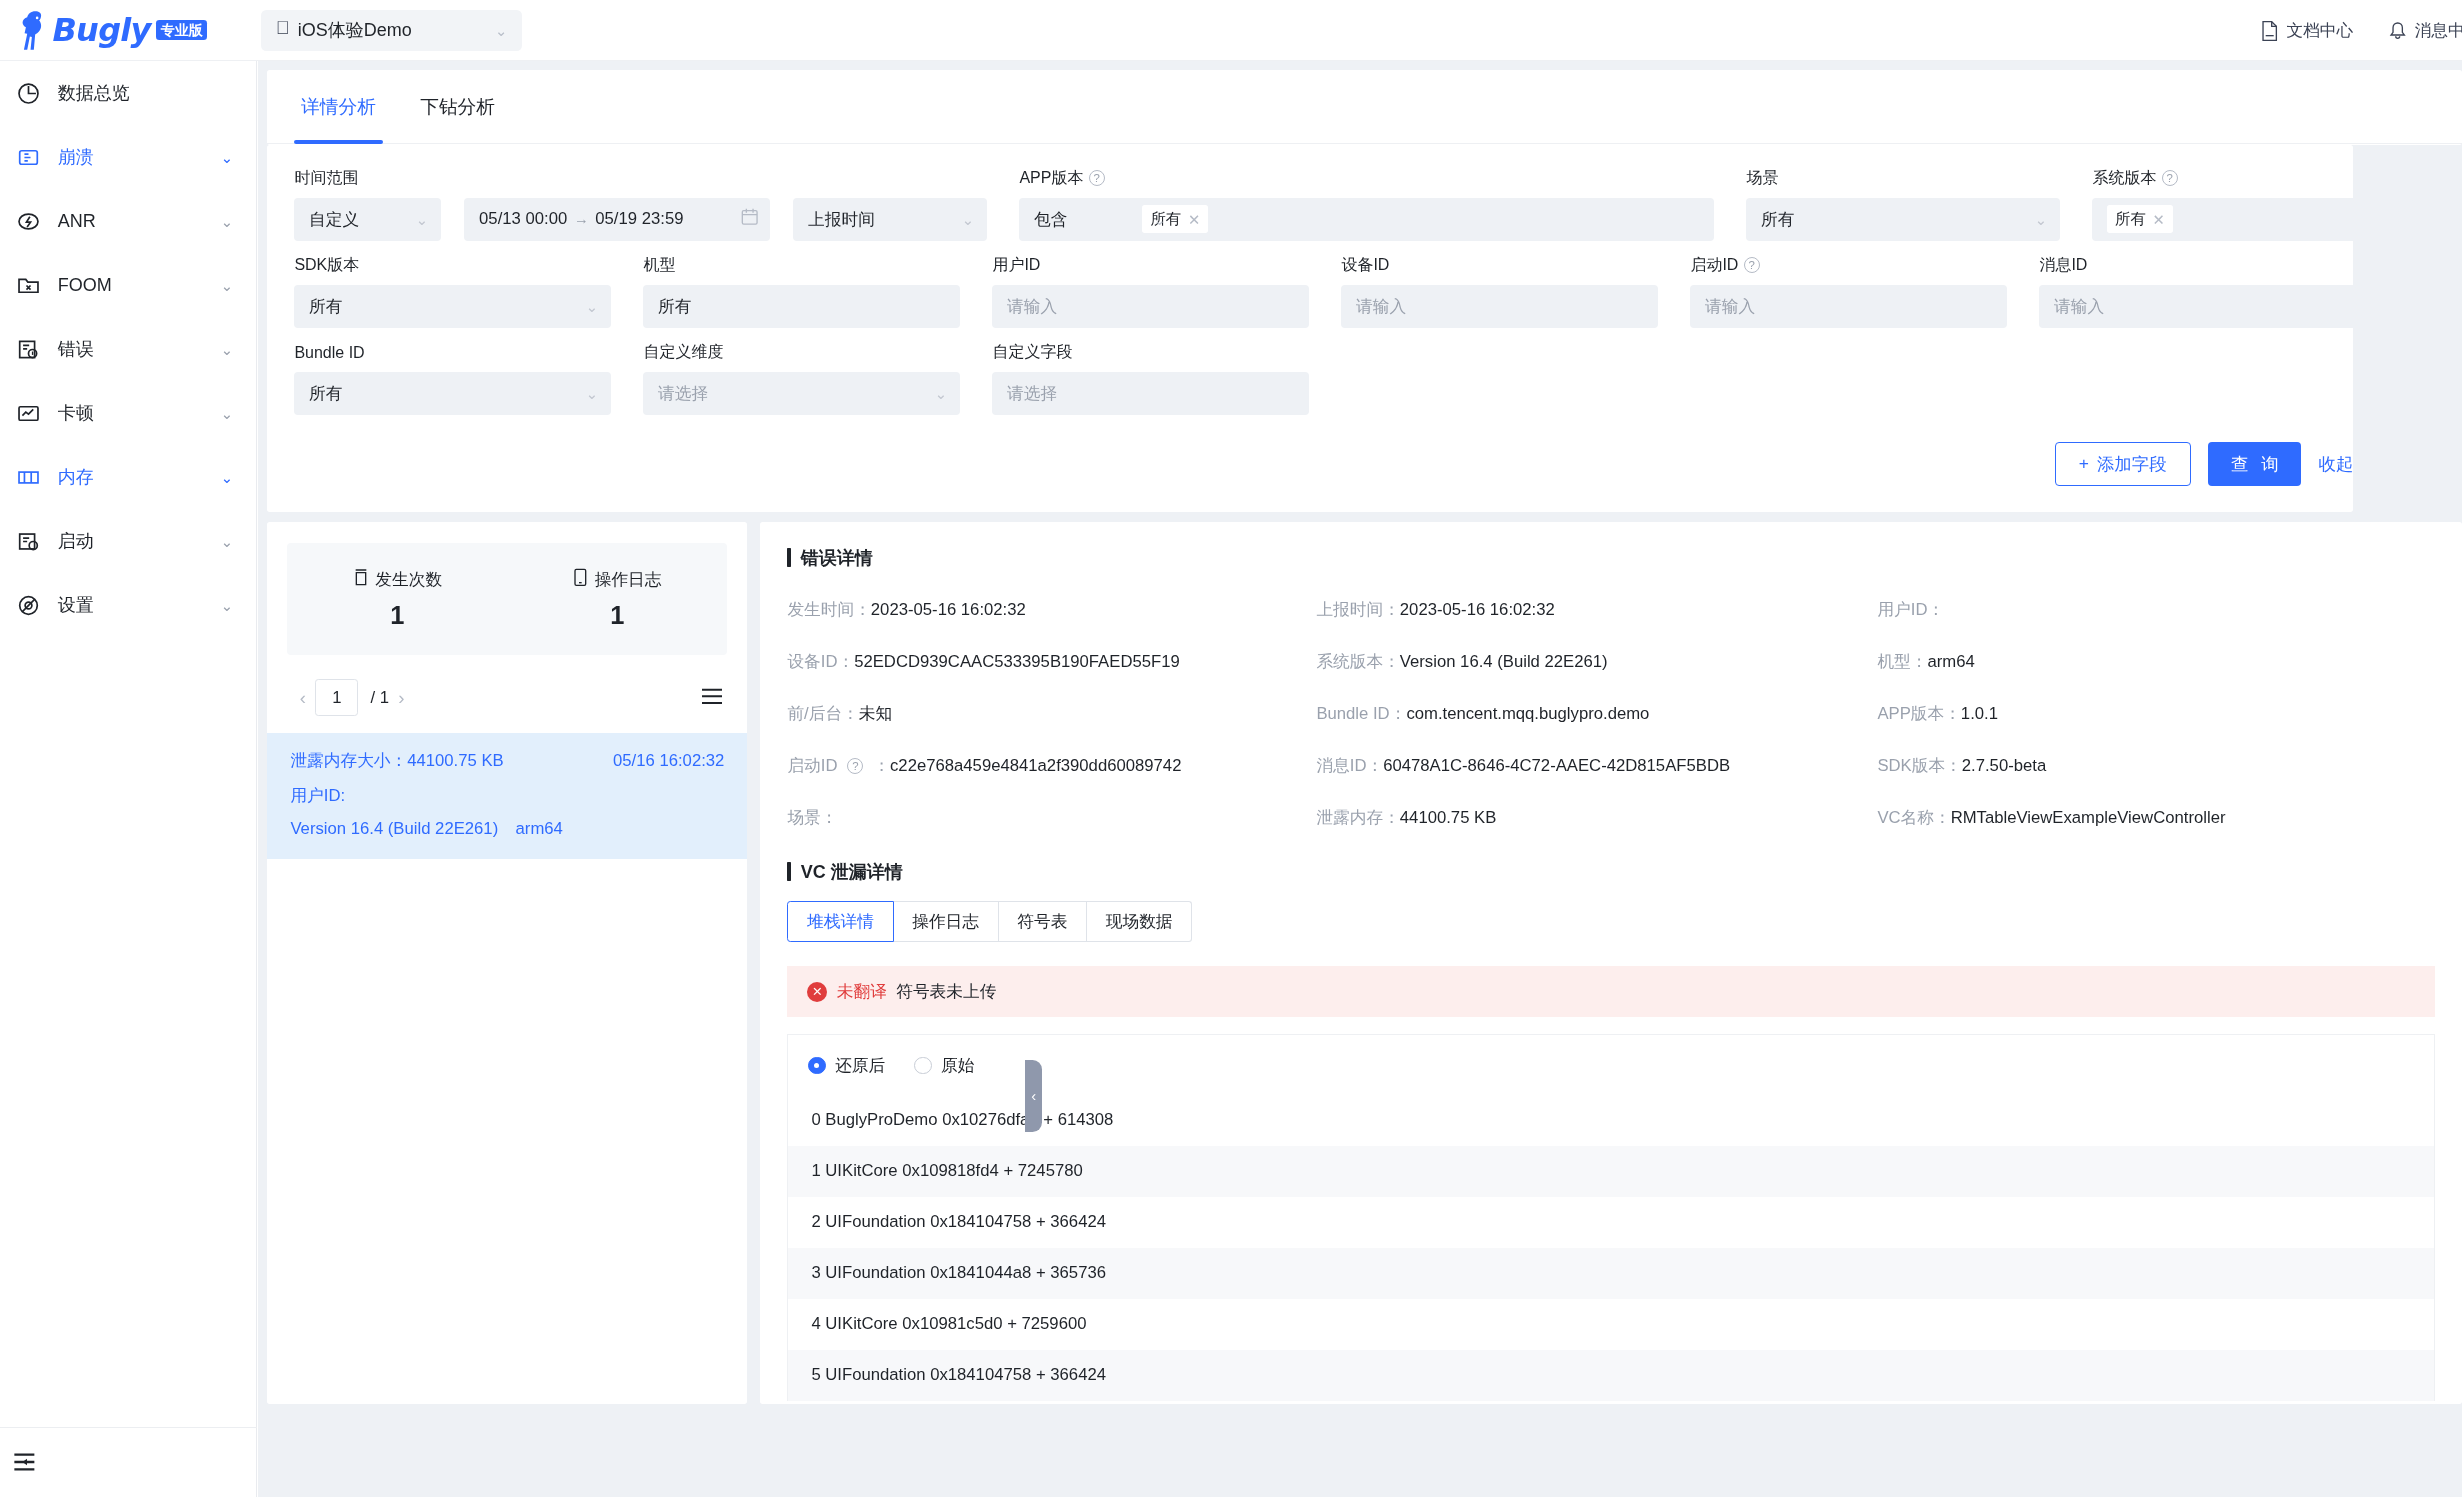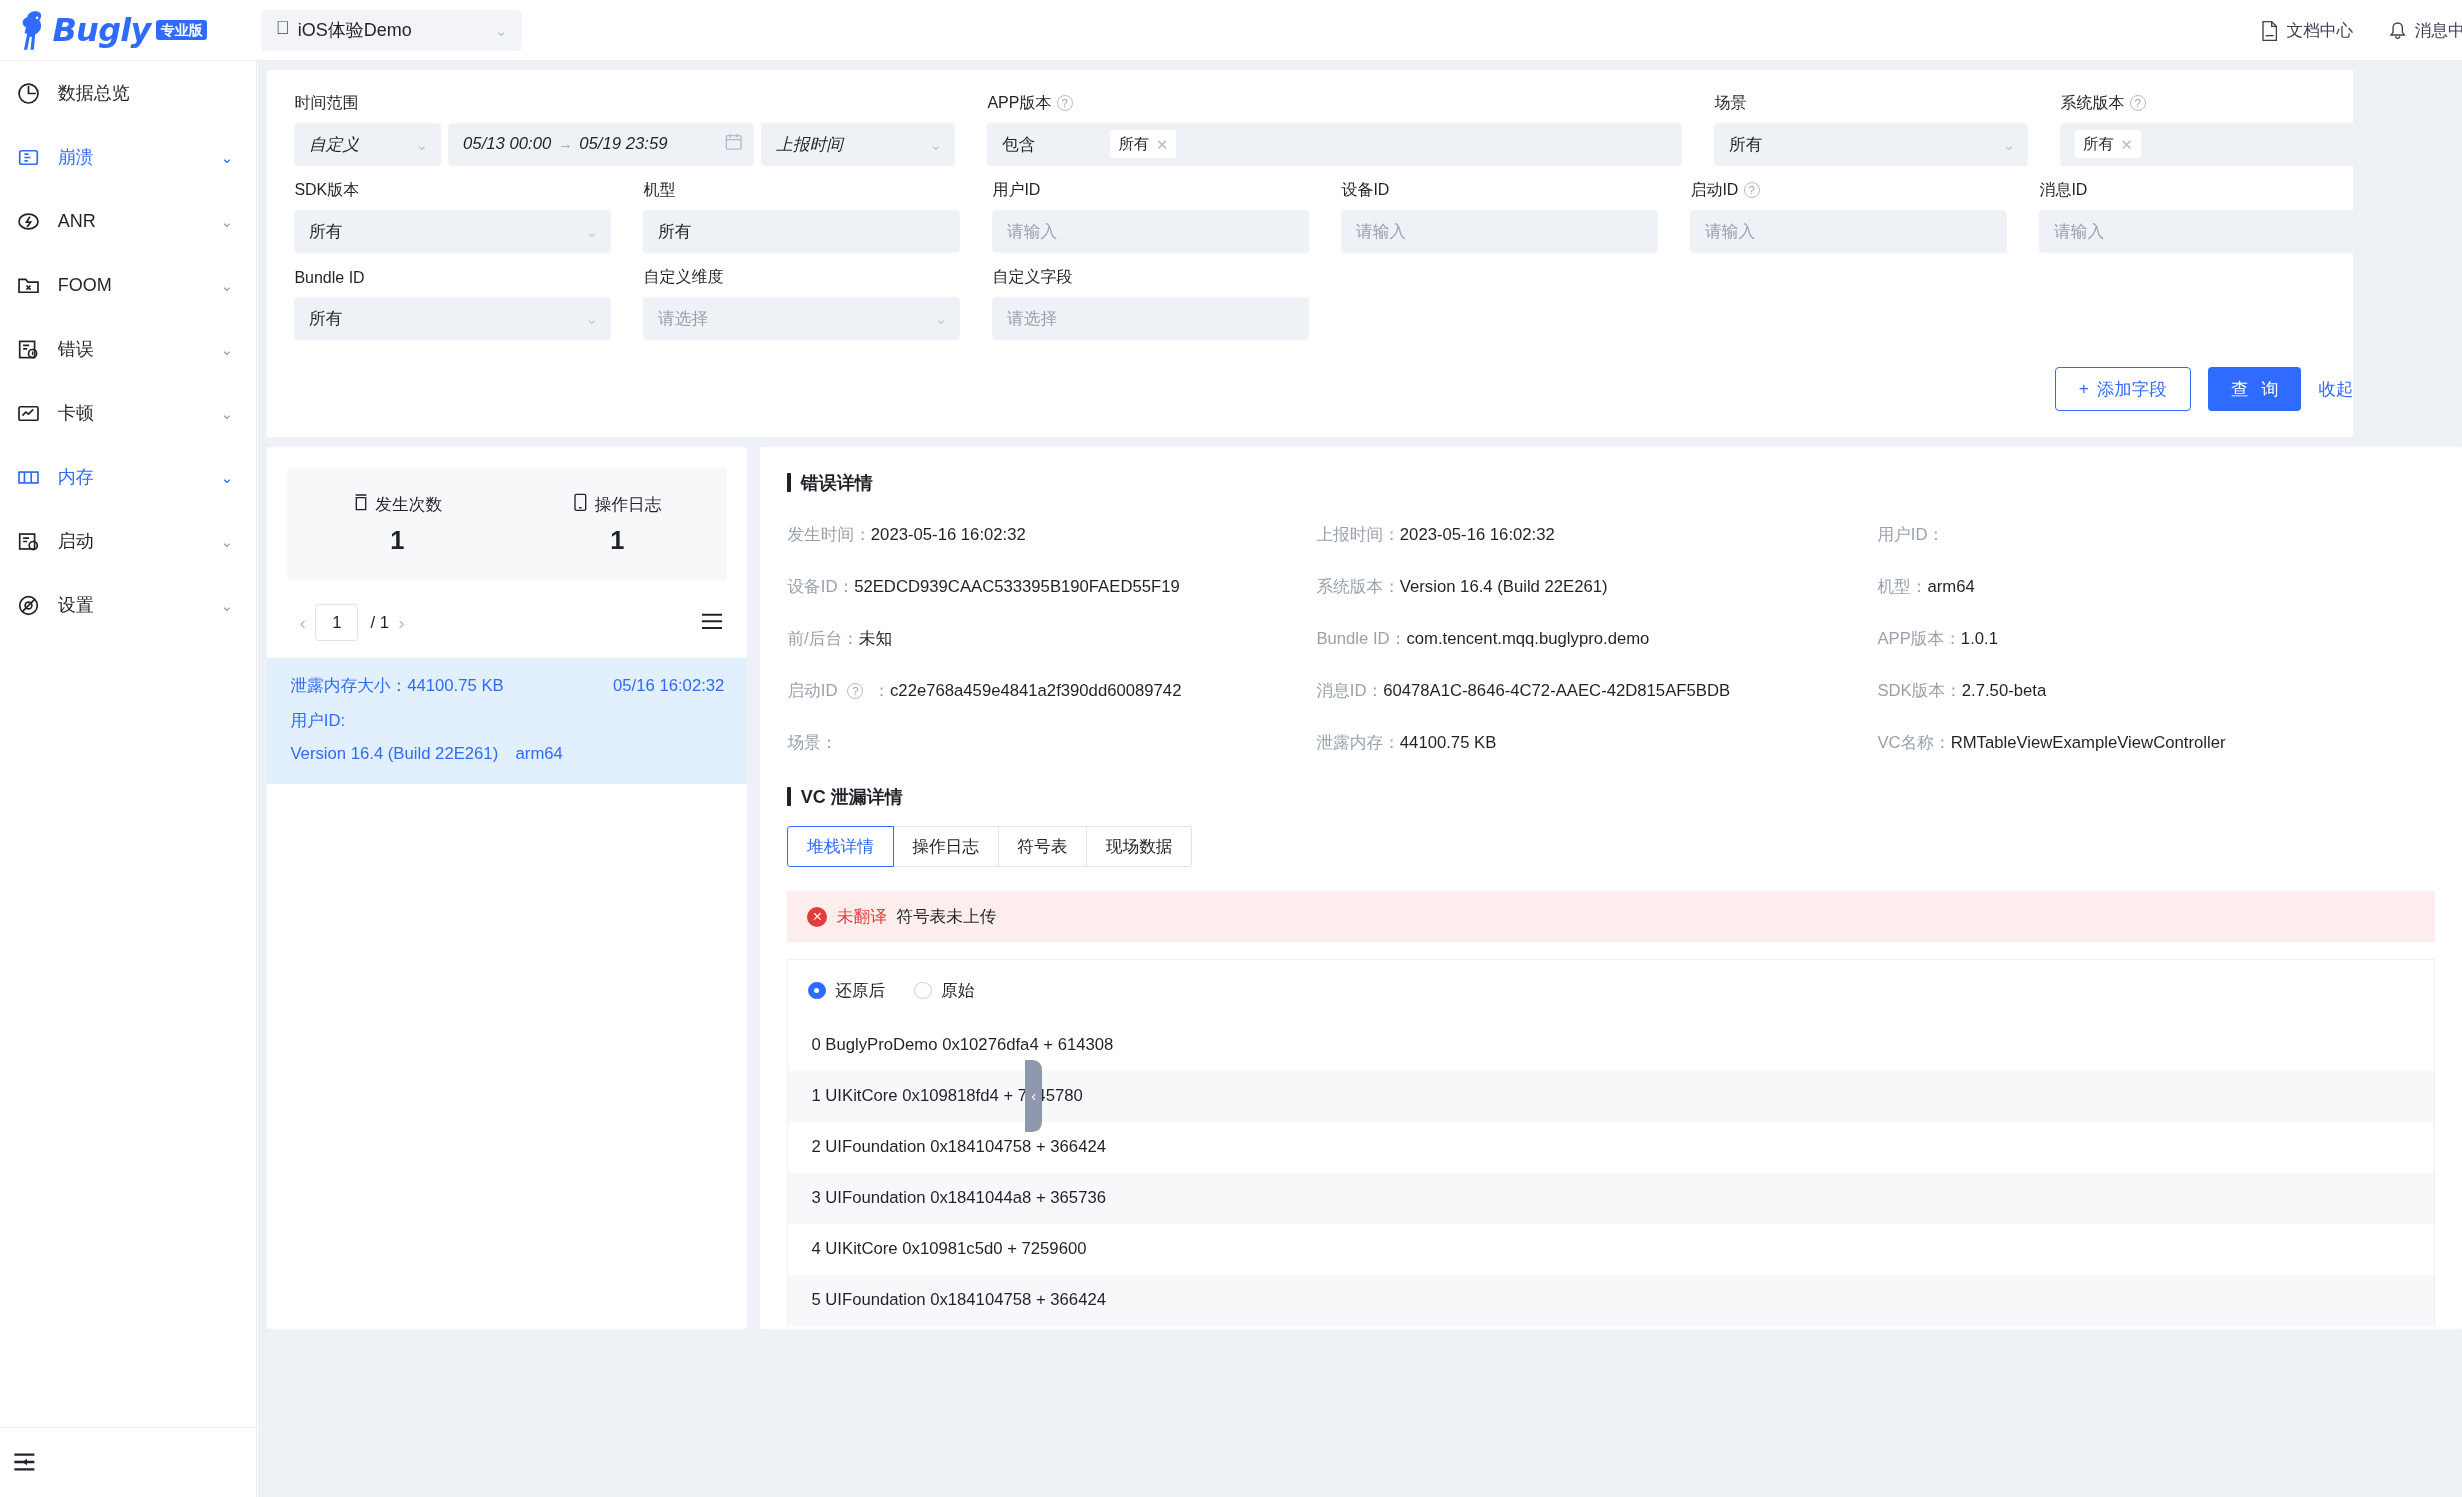--- a/index.html
+++ b/index.html
@@ -331,27 +331,37 @@
       <svg width="25.4" height="20" viewBox="0 0 38 30">
           <path d="M2 4h30M2 15h30M2 26h30" stroke="#1f2329" stroke-width="3.5"></path>
           <path d="M14 15l7-5v10z" fill="#1f2329"></path>
         </svg>
     </span>
   </div>
 </div>
 
 <div class="main">
 
+  <div class="panel tabs-card">
+    <div class="tabs-row">
+      <div class="tab active">
+        <span>详情分析</span>
+      </div>
+      <div class="tab">
+        <span>下钻分析</span>
+      </div>
+    </div>
+  </div>
 
   <div class="panel filter-card">
 
     <div class="filt-row">
       <div class="filt-group">
         <div class="filt-label">时间范围</div>
-        <div style="display:flex; gap:7px;font-style:italic;">
+        <div style="display:flex; gap:23px;">
           <div class="inp" style="width:147px;">
             <span>自定义</span>
             <span class="sel-caret">⌄</span>
           </div>
           <div class="inp" style="width:306px;">
             <span>05/13 00:00</span>
             <span class="date-arrow">→</span>
             <span>05/19 23:59</span>
             <span class="cal-ic">
               <svg width="17.4" height="17.4" viewBox="0 0 26 26">

